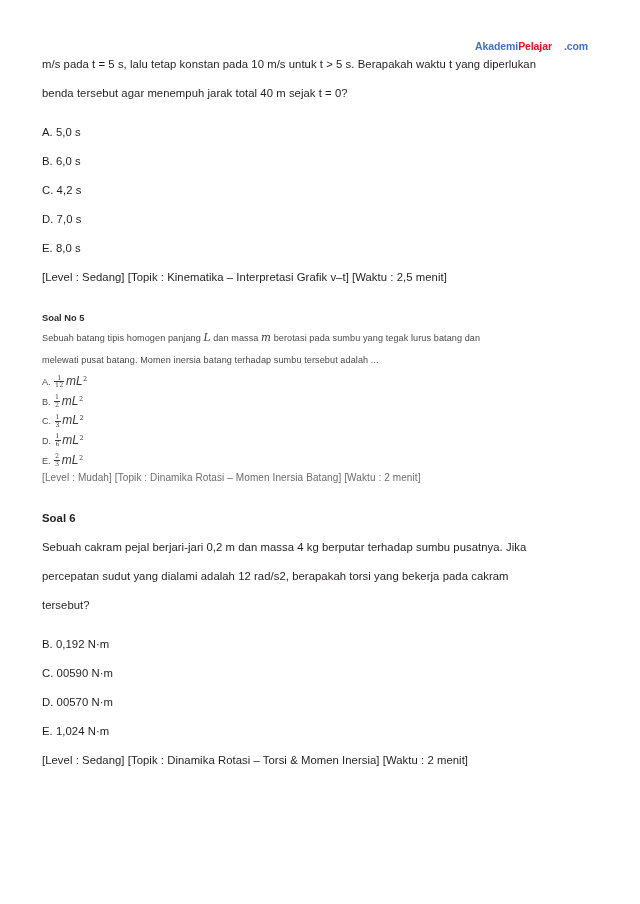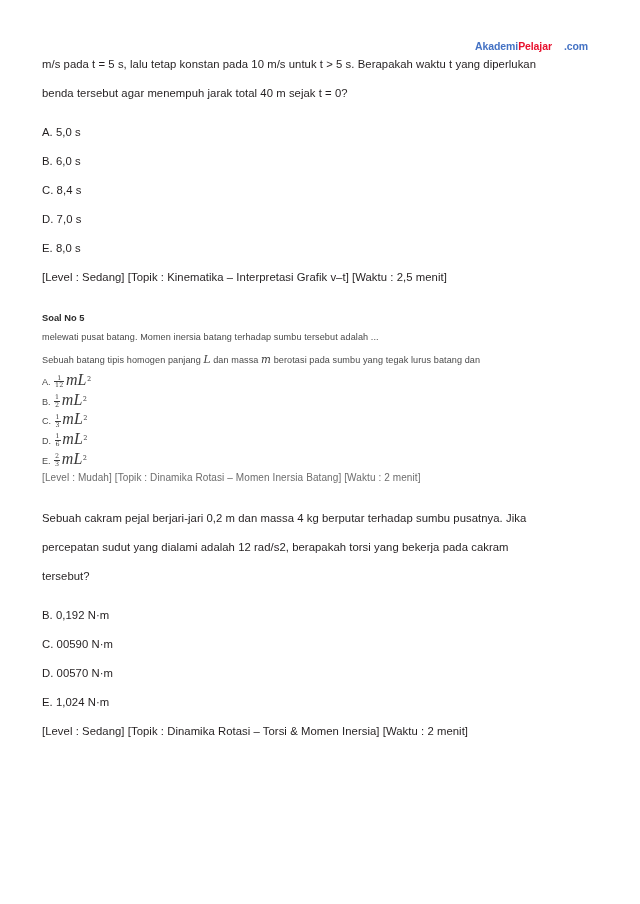--- a/index.html
+++ b/index.html
@@ -117,23 +117,23 @@
   .block-small .meta-s {
     font-size: 10px;
     line-height: 18px;
     color: #6d6d6d;
     margin: 0;
     letter-spacing: 0.01em;
   }
 
   
   .math {
-    font-family: Liberation Serif, serif;
+    font-family: Liberation Sans, sans-serif;
     font-style: italic;
-    font-size: 16px;
+    font-size: 12px;
     color: #3a3a3a;
     padding: 0 0.5px;
   }
   .math-b {
     font-family: "DejaVu Serif", serif;
     font-style: italic;
     font-size: 10.4px;
     color: #3a3a3a;
   }
   .mfrac {
@@ -198,49 +198,50 @@
   </div>
 
   <div class="content">
 
     <div>
       <p class="para">m/s pada t = 5 s, lalu tetap konstan pada 10 m/s untuk t &gt; 5 s. Berapakah waktu t yang diperlukan</p>
       <p class="para">benda tersebut agar menempuh jarak total 40 m sejak t = 0?</p>
       <div class="spacer-md"></div>
       <p class="opt">A. 5,0 s</p>
       <p class="opt">B. 6,0 s</p>
-      <p class="opt">C. 8,4 s</p>
+      <p class="opt">C. 4,2 s</p>
       <p class="opt">D. 7,0 s</p>
       <p class="opt">E. 8,0 s</p>
       <p class="meta">[Level : Sedang] [Topik : Kinematika – Interpretasi Grafik v–t] [Waktu : 2,5 menit]</p>
     </div>
 
     <div class="spacer-lg"></div>
 
     <div class="block-small">
       <p class="heading-s">Soal No 5</p>
+      <p class="para-s"><span>Sebuah batang tipis homogen panjang </span><span class="math-b">L</span><span> dan massa </span><span class="math-b">m</span><span> berotasi pada sumbu yang tegak lurus batang dan</span></p>
       <p class="para-s">melewati pusat batang. Momen inersia batang terhadap sumbu tersebut adalah ...</p>
-      <p class="para-s"><span>Sebuah batang tipis homogen panjang </span><span class="math-b">L</span><span> dan massa </span><span class="math-b">m</span><span> berotasi pada sumbu yang tegak lurus batang dan</span></p>
 
       <p class="opt-s"><span class="opt-label-s">A.</span><span class="mfrac"><span class="num">1</span><span class="den">12</span></span><span class="math">mL</span><span class="mexp">2</span></p>
 
       <p class="opt-s"><span class="opt-label-s">B.</span><span class="mfrac"><span class="num">1</span><span class="den">2</span></span><span class="math">mL</span><span class="mexp">2</span></p>
 
       <p class="opt-s"><span class="opt-label-s">C.</span><span class="mfrac"><span class="num">1</span><span class="den">3</span></span><span class="math">mL</span><span class="mexp">2</span></p>
 
       <p class="opt-s"><span class="opt-label-s">D.</span><span class="mfrac"><span class="num">1</span><span class="den">6</span></span><span class="math">mL</span><span class="mexp">2</span></p>
 
       <p class="opt-s"><span class="opt-label-s">E.</span><span class="mfrac"><span class="num">2</span><span class="den">3</span></span><span class="math">mL</span><span class="mexp">2</span></p>
 
       <p class="meta-s">[Level : Mudah] [Topik : Dinamika Rotasi – Momen Inersia Batang] [Waktu : 2 menit]</p>
     </div>
 
     <div class="spacer-lg"></div>
 
     <div>
+      <p class="heading">Soal 6</p>
       <p class="para">Sebuah cakram pejal berjari-jari 0,2 m dan massa 4 kg berputar terhadap sumbu pusatnya. Jika</p>
       <p class="para">percepatan sudut yang dialami adalah 12 rad/s2, berapakah torsi yang bekerja pada cakram</p>
       <p class="para">tersebut?</p>
       <div class="spacer-md"></div>
       <p class="opt">B. 0,192 N·m</p>
       <p class="opt">C. 00590 N·m</p>
       <p class="opt">D. 00570 N·m</p>
       <p class="opt">E. 1,024 N·m</p>
       <p class="meta">[Level : Sedang] [Topik : Dinamika Rotasi – Torsi &amp; Momen Inersia] [Waktu : 2 menit]</p>
     </div>

